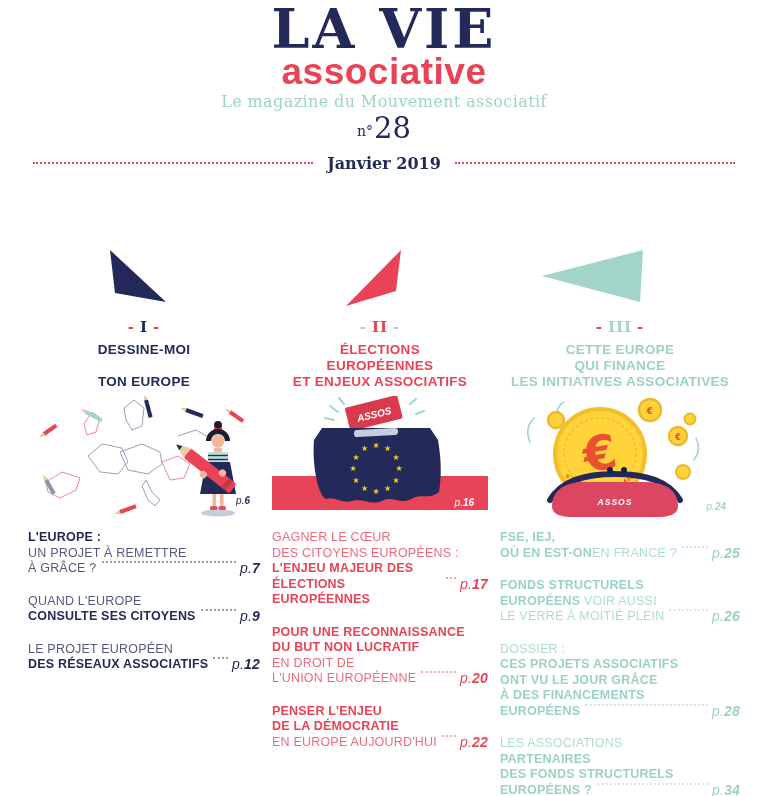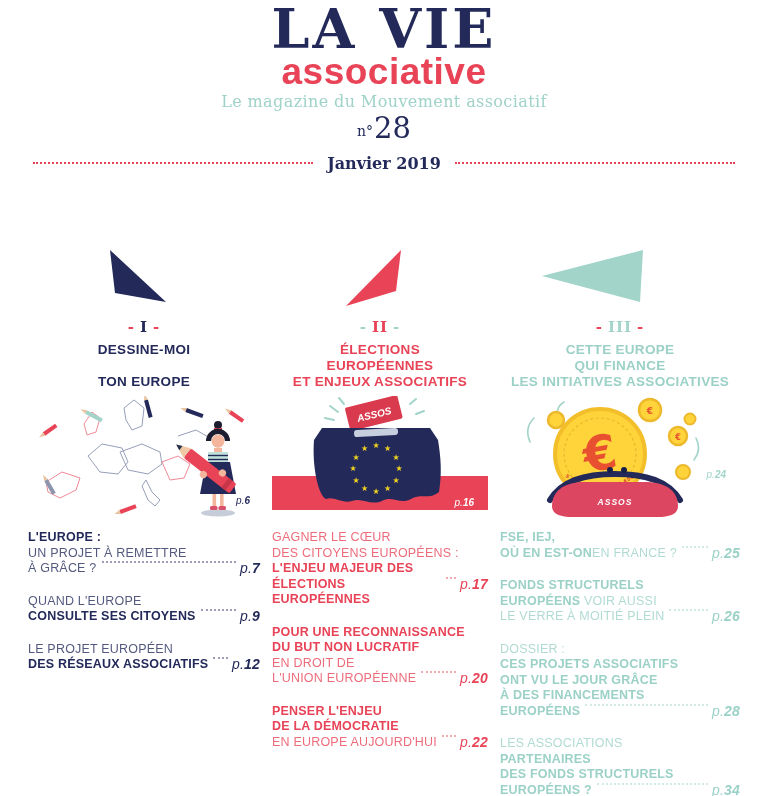--- a/index.html
+++ b/index.html
@@ -303,21 +303,21 @@
             </text>
           </g>
           <g>
             <path d="M50,104 C62,85 84,78 115,78 C146,78 168,85 180,104" stroke="#232a5a" stroke-width="6" fill="none" stroke-linecap="round"></path>
             <circle cx="110" cy="74" r="3" fill="#16204a"></circle>
               <circle cx="124" cy="74" r="3" fill="#16204a"></circle>
             <path d="M52,110 C52,95 64,87 82,86 L148,86 C166,87 178,95 178,110 C178,118 170,121 158,121 L72,121 C60,121 52,118 52,110 Z" fill="#dc4660"></path>
             <text x="115" y="109" text-anchor="middle" font-size="8.5" font-weight="bold" font-style="italic" letter-spacing="1" fill="#ffffff" font-family="Liberation Sans,sans-serif">ASSOS</text>
           </g>
         </svg>
-        <div class="ipref" style="right:14px;bottom:40px;color:#a2d4ca;"><i>p.</i><b>24</b></div>
+        <div class="ipref" style="right:14px;bottom:8px;color:#a2d4ca;"><i>p.</i><b>24</b></div>
       </div>
       <div class="articles">
           <div class="article">
             <div class="line"><span class="b">FSE, IEJ,</span></div>
             <div class="line last">
               <span class="b">OÙ EN EST-ON </span>
               <span class="reg">EN FRANCE ?</span>
               <span class="leader"></span>
               <span class="pref"><i>p.</i><b>25</b></span>
             </div>

